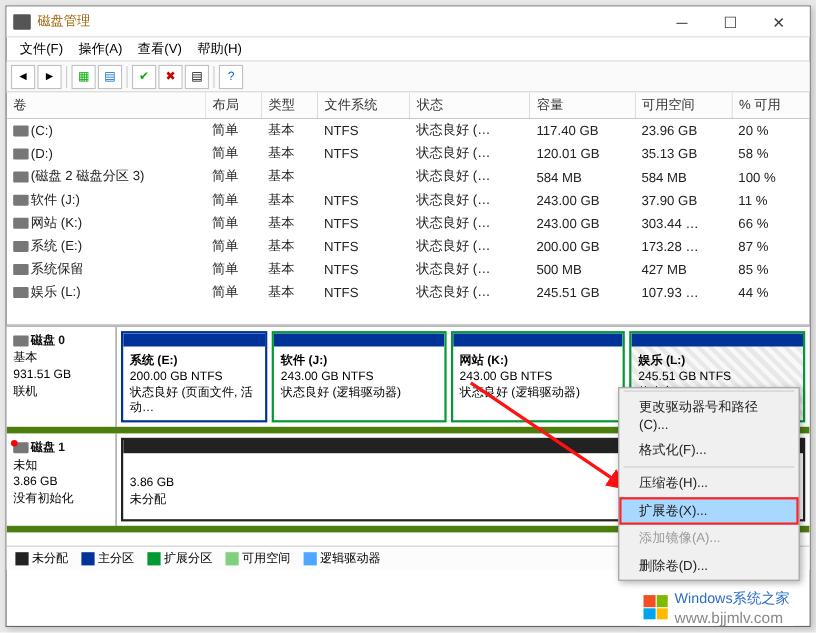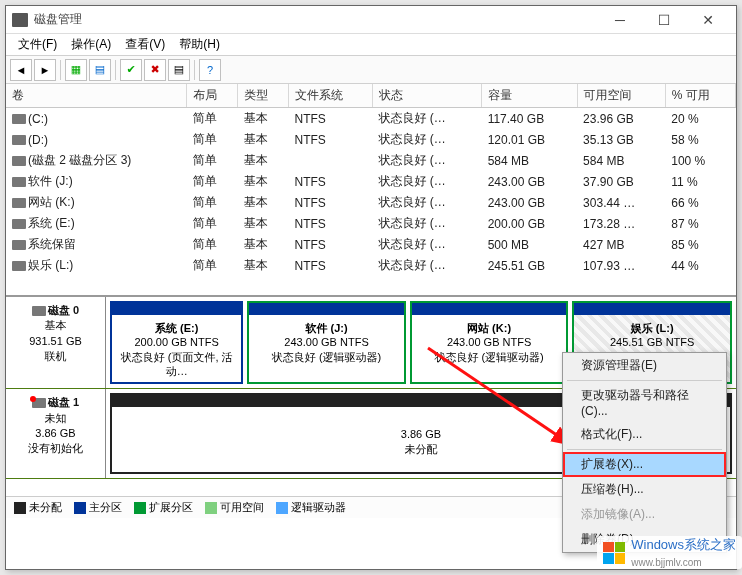--- a/index.html
+++ b/index.html
@@ -1,53 +1,53 @@
 <!DOCTYPE html>
 <html><head>
 <meta charset="utf-8">
 <style>
 * { box-sizing: border-box; margin: 0; padding: 0; font-family: "Microsoft YaHei", "Segoe UI", sans-serif; }
 body { background: #e8e8e8; width: 742px; height: 575px; position: relative; overflow: visible; }
 .window { position: absolute; inset: 5px; background: #fff; border: 1px solid #666; box-shadow: 2px 2px 6px rgba(0,0,0,.2); }
 .titlebar { height: 28px; background: #fff; display: flex; align-items: center; padding: 0 6px; border-bottom: 1px solid #ddd; }
 .titlebar .icon { width: 16px; height: 14px; background: #555; margin-right: 6px; border-radius: 1px; }
-.titlebar .title { font-size: 12px; color: #404040; flex: 1; }
+.titlebar .title { font-size: 12px; color: #a16207; flex: 1; }
 .titlebar .winbtn { width: 44px; height: 28px; display: flex; align-items: center; justify-content: center; color: #444; font-size: 14px; }
 .menubar { height: 22px; display: flex; align-items: center; gap: 6px; padding: 0 8px; font-size: 12px; border-bottom: 1px solid #d0d0d0; }
 .menubar span { padding: 2px 4px; }
 .toolbar { height: 28px; display: flex; align-items: center; gap: 2px; padding: 2px 4px; border-bottom: 1px solid #d0d0d0; background: #fafafa; }
 .tbtn { width: 22px; height: 22px; border: 1px solid #c0c0c0; background: #fff; display: flex; align-items: center; justify-content: center; font-size: 11px; }
 .tsep { width: 1px; height: 20px; background: #ccc; margin: 0 2px; }
 .table-wrap { height: 212px; overflow: auto; border-bottom: 1px solid #999; }
 table { width: 100%; border-collapse: collapse; font-size: 12px; }
 th { text-align: left; padding: 3px 6px; border-right: 1px solid #d8d8d8; border-bottom: 1px solid #c8c8c8; background: #fcfcfc; font-weight: normal; color: #333; position: sticky; top: 0; }
 td { padding: 2px 6px; white-space: nowrap; color: #222; }
 .graphical { height: 200px; border-top: 1px solid #999; overflow-y: auto; background: #fff; }
-.disk-row { display: flex; border-bottom: 1px solid #4d7c0f; min-height: 90px; text-align: center; }
+.disk-row { display: flex; border-bottom: 6px solid #4d7c0f; min-height: 90px; }
 .disk-info { width: 100px; padding: 6px; border-right: 1px solid #888; font-size: 11px; line-height: 1.4; }
 .disk-info .dname { font-weight: bold; color: #111; }
 .disk-partitions { flex: 1; display: flex; padding: 4px; gap: 4px; }
 .part { border: 2px solid #003399; background: #fff; padding: 4px 6px; font-size: 11px; line-height: 1.3; position: relative; overflow: hidden; }
 .part .bar { position: absolute; top: 0; left: 0; right: 0; height: 12px; background: #003399; }
 .part .ptxt { margin-top: 14px; }
 .part.logical { border-color: #009933; }
 .part.logical .bar { background: #003399; }
 .part.selected { background: repeating-linear-gradient(45deg,#e8e8e8,#e8e8e8 4px,#f8f8f8 4px,#f8f8f8 8px); }
 .part.unalloc { border: 2px solid #222; }
 .part.unalloc .bar { background: #222; }
 .legend { height: 22px; display: flex; align-items: center; gap: 12px; padding: 0 8px; font-size: 11px; border-top: 1px solid #ccc; background: #fcfcfc; }
 .legend .sw { width: 12px; height: 12px; display: inline-block; margin-right: 3px; vertical-align: middle; }
 .context-menu { position: absolute; top: 352px; left: 562px; width: 165px; background: #f0f0f0; border: 1px solid #999; box-shadow: 2px 2px 6px rgba(0,0,0,.3); font-size: 12px; z-index: 50; }
 .context-menu .mi { padding: 4px 18px; color: #222; }
 .context-menu .mi.disabled { color: #999; }
 .context-menu .mi.highlight { background: #a8d8ff; border: 2px solid #ff2222; padding: 2px 16px; }
 .context-menu hr { border: none; border-top: 1px solid #ccc; margin: 2px 4px; }
 .arrow { position: absolute; top: 340px; left: 420px; width: 180px; height: 120px; pointer-events: none; z-index: 40; }
 .arrow svg { width: 100%; height: 100%; }
-.watermark { position: absolute; right: 0; bottom: 6px; display: flex; align-items: center; gap: 6px; font-size: 13px; color: #2a6ec6; z-index: 60; background: rgba(255,255,255,.9); padding: 0 6px; border-radius: 3px; }
+.watermark { position: absolute; right: 18px; bottom: 6px; display: flex; align-items: center; gap: 6px; font-size: 13px; color: #2a6ec6; z-index: 60; background: rgba(255,255,255,.9); padding: 0 6px; border-radius: 3px; }
 .watermark .wicon { width: 22px; height: 22px; display: grid; grid-template-columns: 1fr 1fr; grid-template-rows: 1fr 1fr; gap: 1px; }
 .watermark .wicon span:nth-child(1){background:#f25022}.watermark .wicon span:nth-child(2){background:#7fba00}.watermark .wicon span:nth-child(3){background:#00a4ef}.watermark .wicon span:nth-child(4){background:#ffb900}
 .disk-icon { display: inline-block; width: 14px; height: 10px; background: #777; margin-right: 2px; vertical-align: middle; border-radius: 1px;}
 .disk-icon.red::before{content:"";display:block;width:6px;height:6px;background:red;border-radius:50%;margin:-2px 0 0 -2px;}
 </style>
 </head>
 <body>
 
 <div class="window">
   <div class="titlebar">
@@ -214,27 +214,26 @@
   <div class="legend" id="legend">
       <span><span class="sw" style="background:#222"></span>未分配</span>
       <span><span class="sw" style="background:#003399"></span>主分区</span>
       <span><span class="sw" style="background:#009933"></span>扩展分区</span>
       <span><span class="sw" style="background:#7fd07f"></span>可用空间</span>
       <span><span class="sw" style="background:#4da6ff"></span>逻辑驱动器</span>
     </div>
 </div>
 
 <div class="context-menu" id="ctx">
-    <div class="mi">资源管理器(E)</div>
     <hr>
     <div class="mi">更改驱动器号和路径(C)...</div>
     <div class="mi">格式化(F)...</div>
     <hr>
+    <div class="mi">压缩卷(H)...</div>
     <div class="mi highlight">扩展卷(X)...</div>
-    <div class="mi">压缩卷(H)...</div>
     <div class="mi disabled">添加镜像(A)...</div>
     <div class="mi">删除卷(D)...</div>
   </div>
 
 <div class="arrow">
   <svg viewBox="0 0 180 120">
     <defs>
         <marker id="ah" markerWidth="8" markerHeight="8" refX="6" refY="3" orient="auto">
           <polygon points="0 0, 7 3, 0 6" fill="#ff1111"></polygon>
         </marker>
@@ -245,15 +244,15 @@
 
 <div class="watermark">
   <span class="wicon">
       <span></span>
       <span></span>
       <span></span>
       <span></span>
     </span>
   <span>
     <span>Windows系统之家</span><br>
-    <span style="font-size:10px;color:#888">www.bjjmlv.com</span>
+    <span style="font-size:14px;color:#888">www.bjjmlv.com</span>
   </span>
 </div>
 
 </body></html>

